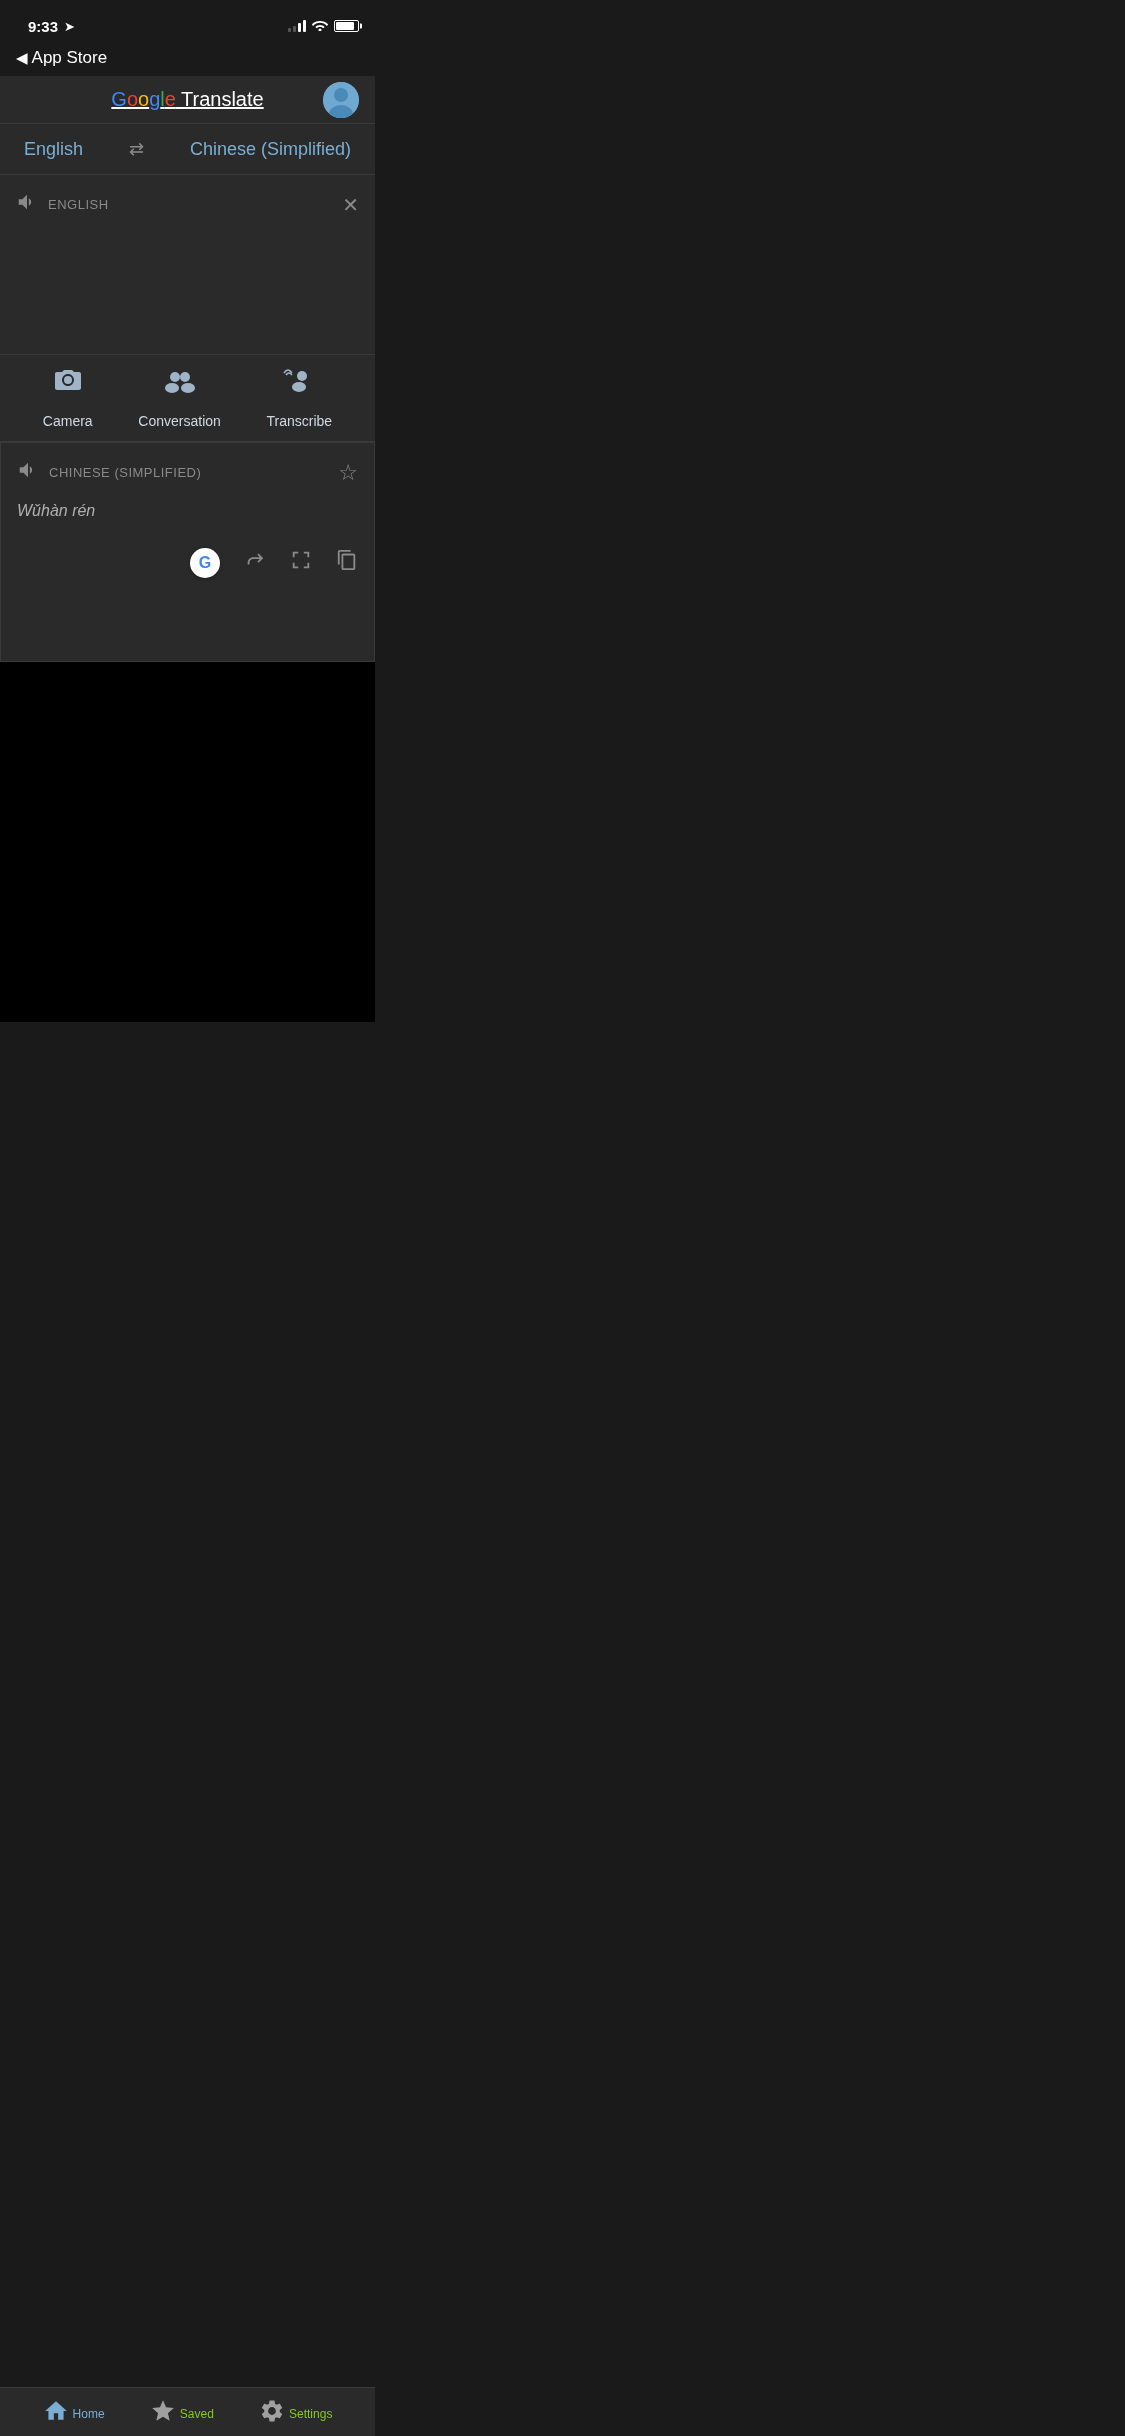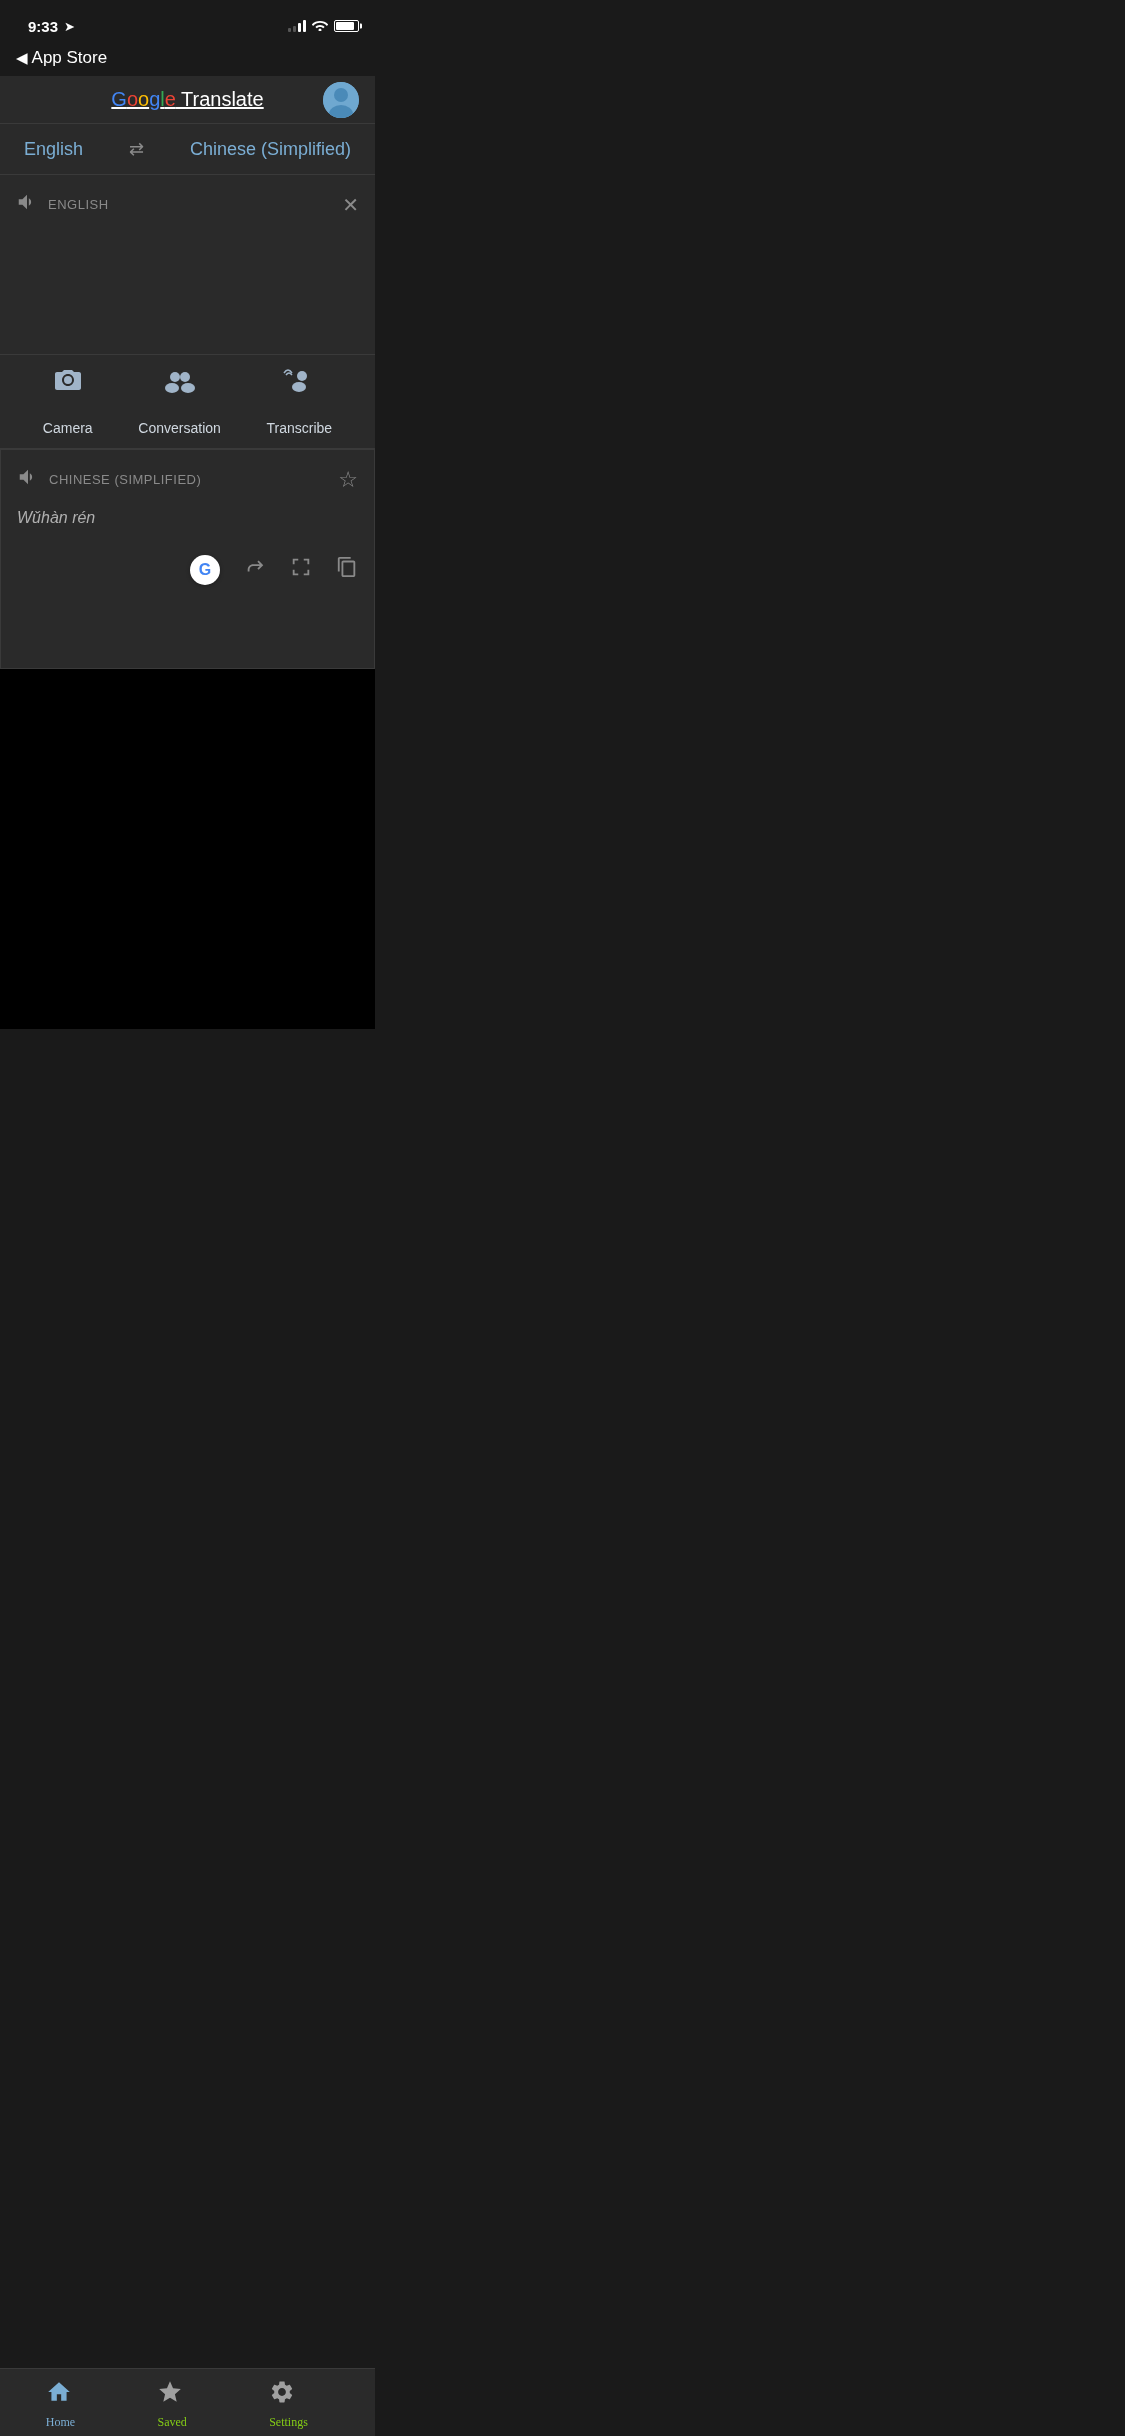--- a/index.html
+++ b/index.html
@@ -220,21 +220,21 @@
       justify-content: space-around;
       align-items: center;
       padding: 12px 20px;
       border-bottom: 1px solid #3a3a3a;
     }
 
     .tool-item {
       display: flex;
       flex-direction: column;
       align-items: center;
-      gap: 20px;
+      gap: 13px;
       cursor: pointer;
     }
 
     .tool-icon {
       font-size: 26px;
       color: #a0b4c8;
     }
 
     .tool-label {
       color: #d0d8e0;
@@ -331,25 +331,25 @@
       align-items: center;
       padding: 10px 20px 6px 20px;
       border-top: 1px solid #3a3a3a;
       position: fixed;
       bottom: 0;
       width: 375px;
     }
 
     .nav-item {
       display: flex;
-      flex-direction: column;
+      flex-direction: row;
+      align-items: center;
       gap: 4px;
       cursor: pointer;
       min-width: 60px;
-      font-family: Liberation Serif, serif;
     }
 
     .nav-icon {
       font-size: 24px;
     }
 
     .nav-icon.active { color: #7baed4; }
     .nav-icon.inactive { color: #a0a0a0; }
 
     .nav-label {

